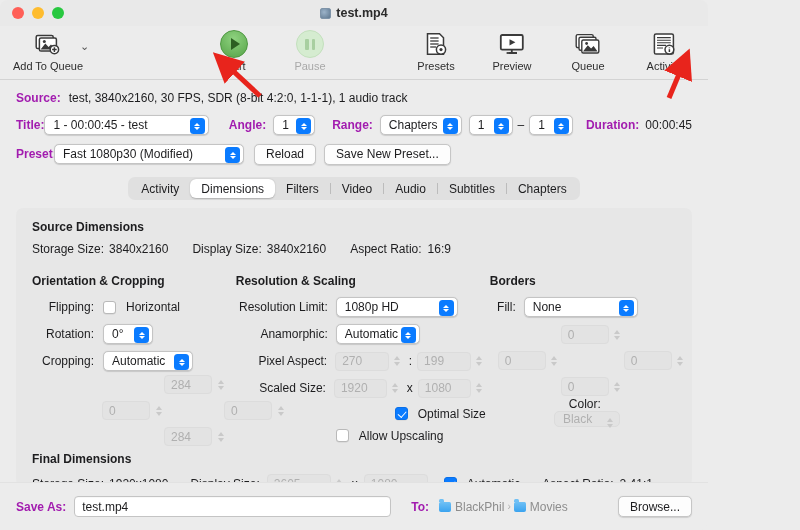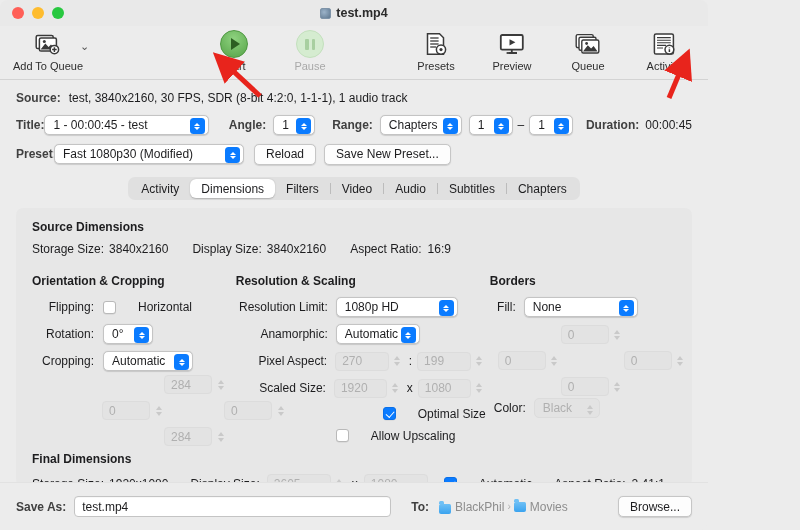--- a/index.html
+++ b/index.html
@@ -83,21 +83,21 @@
   .pausebars i { display:block; width:3.5px; height:11px; background:#a8cfa0; border-radius:1px; }
 
   
   .arrow { position:absolute; pointer-events:none; }
 
   
   .info {
     padding: 8px 16px 4px 16px;
   }
   .row { display:flex; align-items:center; min-height:24px; margin-bottom:5px; }
-  .lbl-b { font-weight:bold; font-size:12px; color:#404040; }
+  .lbl-b { font-weight:bold; font-size:12px; color:#a21caf; }
   .txt { font-size:12px; color:#1d1d1f; }
 
   
   .popup {
     position:relative; display:inline-flex; align-items:center;
     height:20px; background:#fff;
     border:0.5px solid #c4c4c4; border-radius:5px;
     box-shadow:0 0.5px 1px rgba(0,0,0,0.14);
     padding:0 26px 0 8px; font-size:12px; color:#1d1d1f;
     white-space:nowrap;
@@ -185,21 +185,21 @@
     border:0.5px solid #b9b9b9; background:#fff;
     display:inline-flex; align-items:center; justify-content:center;
     box-shadow:0 0.5px 0.5px rgba(0,0,0,0.10);
   }
   .checkbox.on { background:#0a7bff; border-color:#0a6fe8; }
   .checkbox.on::after {
     content:""; display:block; width:3.5px; height:7px;
     border:solid #fff; border-width:0 1.8px 1.8px 0;
     transform:rotate(42deg) translate(0px,-1px);
   }
-  .cbrow { display:flex; align-items:center; gap:22px; }
+  .cbrow { display:flex; align-items:center; gap:10px; }
 
   
   .cropgrid { position:relative; height:70px; }
   .cropgrid .cell { position:absolute; display:flex; align-items:center; }
 
   
   .bottom {
     position:absolute; left:0; right:0; bottom:0;
     height:48px; background:#ececec;
     display:flex; align-items:center; padding:0 16px;
@@ -635,21 +635,21 @@
           </div>
           <div class="cell" style="left:71px; top:54px;">
             <span class="field dim" style="width:48px;">0</span>
             <span class="stepper dimmed">
                 <i class="u"></i>
                 <i class="d"></i>
               </span>
           </div>
         </div>
 
-        <div class="frow" style="margin-top:-4px;">
+        <div class="frow" style="margin-top:-4px;flex-direction:column;">
           <span class="flabel" style="width:36px;">Color:</span>
           <span class="popup" style="width:66px; margin-left:8px; background:#e3e3e3; border-color:#dcdcdc; color:#b0b0b0; box-shadow:none;">
             <span>Black</span>
             <span class="stepper dimmed" style="position:absolute; right:2px; top:1px;">
                 <i class="u"></i>
                 <i class="d"></i>
               </span>
           </span>
         </div>
       </div>
@@ -680,21 +680,21 @@
   </div>
 
   <div class="bottom">
     <span class="lbl-b">Save As:</span>
     <span class="saveinput" style="margin-left:8px;">
       <span>test.mp4</span>
     </span>
 
     <span class="lbl-b" style="margin-left:20px;">To:</span>
 
-    <span class="pathitem" style="margin-left:10px;align-items:flex-end;">
+    <span class="pathitem" style="margin-left:10px;">
       <span class="folder"></span>
       <span>BlackPhil</span>
     </span>
     <span class="crumbsep">›</span>
     <span class="pathitem">
       <span class="folder"></span>
       <span>Movies</span>
     </span>
 
     <span class="btn" style="margin-left:auto;">Browse...</span>

